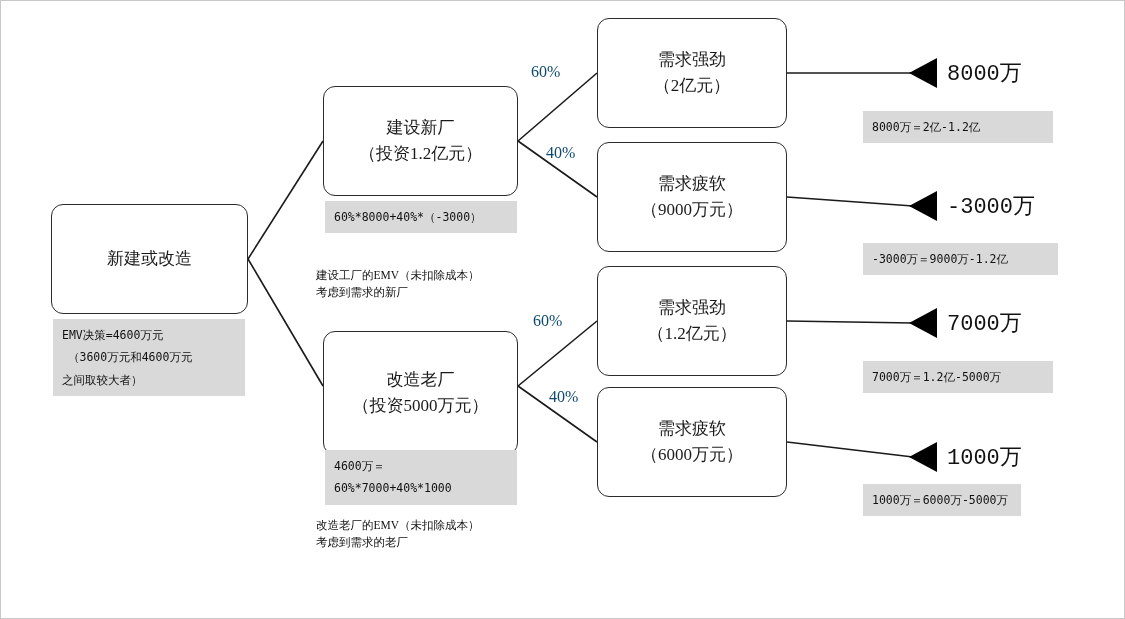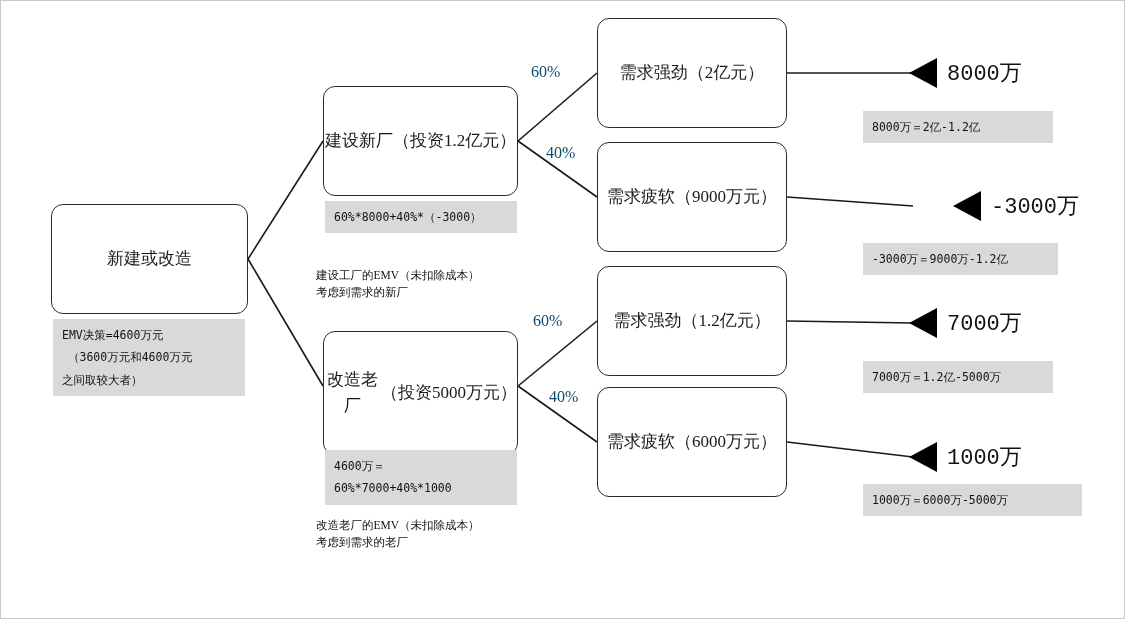--- a/index.html
+++ b/index.html
@@ -30,21 +30,21 @@
   }
 
   
   .node {
     position: absolute;
     box-sizing: border-box;
     border: 1px solid #2b2b2b;
     border-radius: 12px;
     background: #ffffff;
     display: flex;
-    flex-direction: row;
+    flex-direction: column;
     align-items: center;
     justify-content: center;
     text-align: center;
     color: #1a1a1a;
     font-family: "Liberation Serif", "DejaVu Serif", serif;
     font-size: 17px;
     line-height: 1.55;
     z-index: 3;
   }
   .node .line2 { white-space: nowrap; }
@@ -174,21 +174,21 @@
 
   <div class="note" style="left:862px; top:110px; width:190px;">
     <span class="nl">8000万＝2亿-1.2亿</span>
   </div>
 
   <div class="node" style="left:596px; top:141px; width:190px; height:110px;">
     <span class="line1">需求疲软</span>
     <span class="line2">（9000万元）</span>
   </div>
 
-  <div class="payoff" style="left:952px; top:190px;text-align:right;">
+  <div class="payoff" style="left:908px; top:190px;text-align:right;">
     <span class="tri"></span>
     <span class="val">-3000万</span>
   </div>
 
   <div class="note" style="left:862px; top:242px; width:195px;">
     <span class="nl">-3000万＝9000万-1.2亿</span>
   </div>
 
   <div class="node" style="left:322px; top:330px; width:195px; height:124px;">
     <span class="line1">改造老厂</span>
@@ -225,17 +225,17 @@
   <div class="node" style="left:596px; top:386px; width:190px; height:110px;">
     <span class="line1">需求疲软</span>
     <span class="line2">（6000万元）</span>
   </div>
 
   <div class="payoff" style="left:908px; top:441px;">
     <span class="tri"></span>
     <span class="val">1000万</span>
   </div>
 
-  <div class="note" style="left:862px; top:483px; width:219px;">
+  <div class="note" style="left:862px; top:483px; width:158px;">
     <span class="nl">1000万＝6000万-5000万</span>
   </div>
 
 </div>
 
 </body></html>

